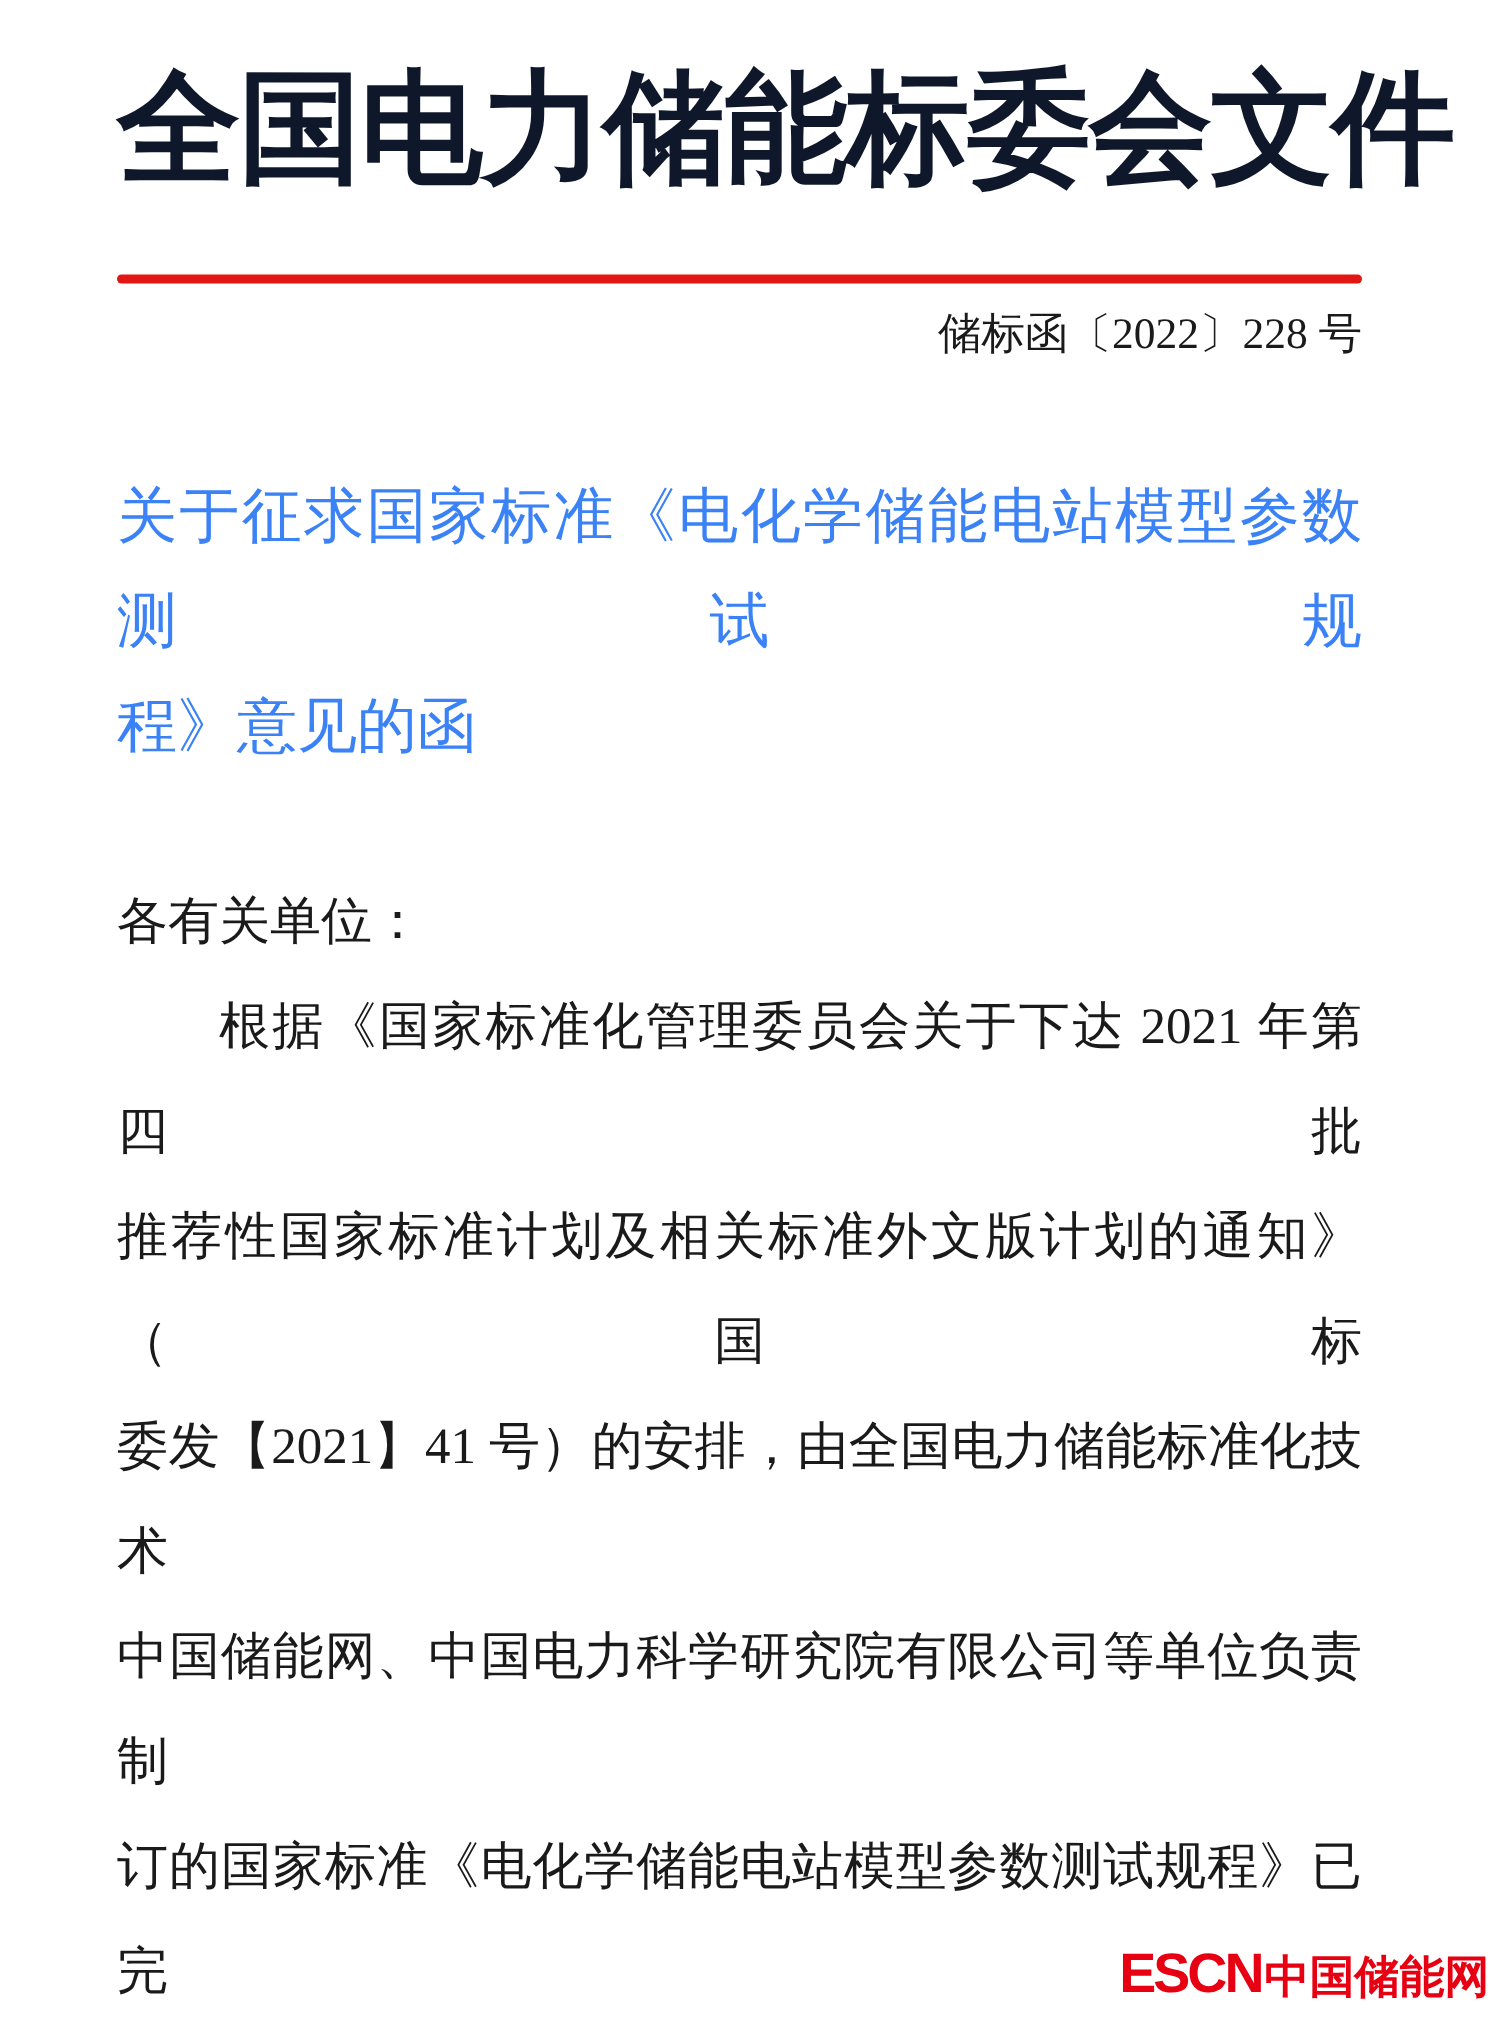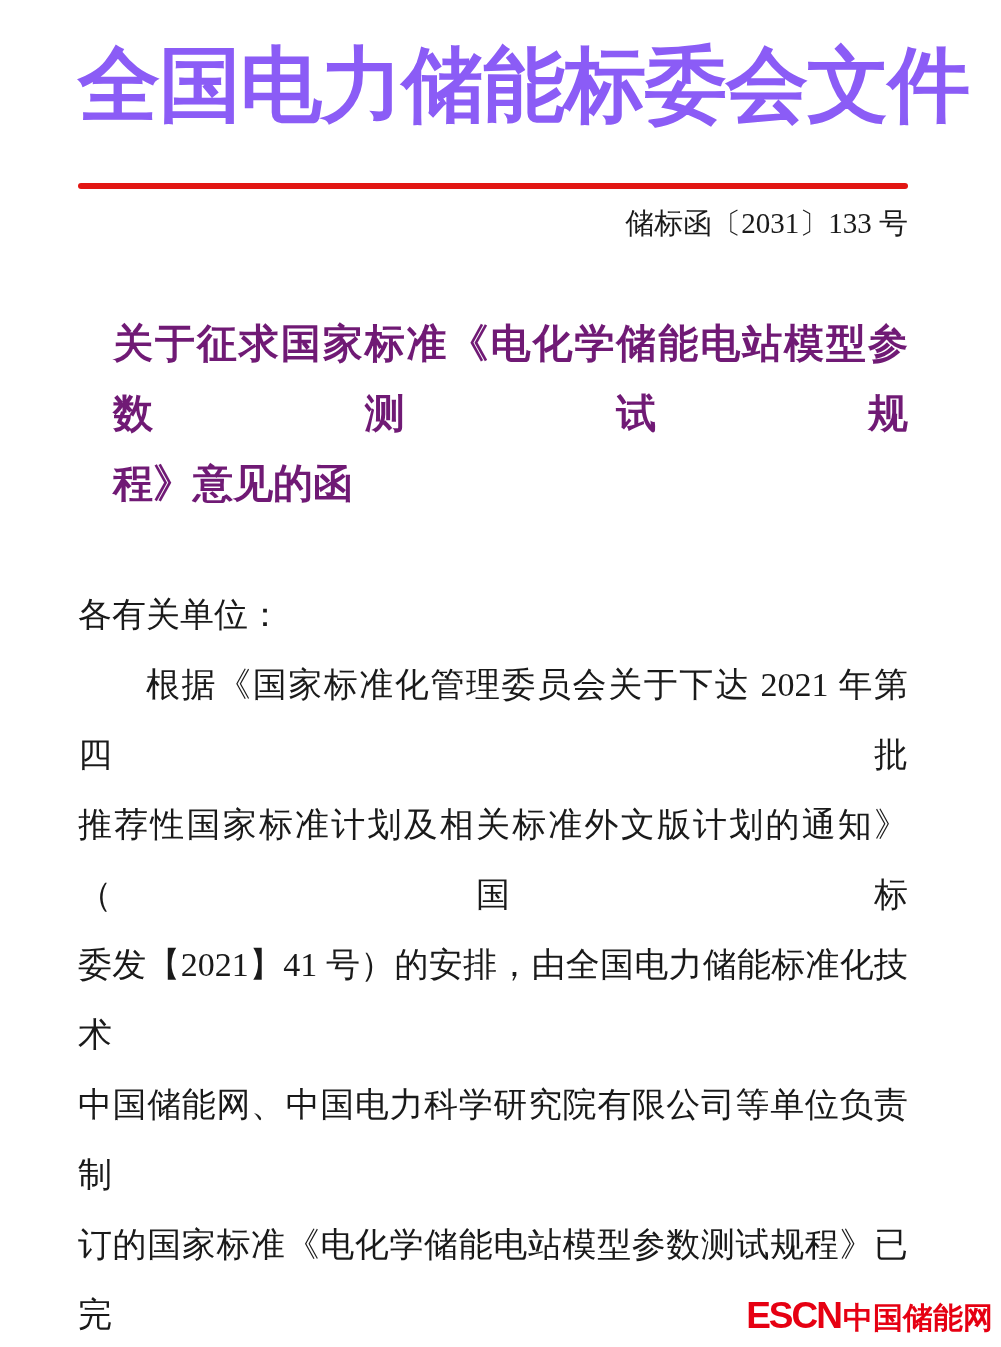--- a/index.html
+++ b/index.html
@@ -15,21 +15,21 @@
     background: #ffffff;
     box-sizing: border-box;
     padding: 38px 93px 0 78px;
     overflow: hidden;
     font-family: "Liberation Serif", serif;
     color: #1a1a1a;
   }
 
   
   .org-title {
-    color: #8b5cf6;
+    color: #0f172a;
     font-size: 82px;
     font-weight: bold;
     line-height: 1.18;
     text-align: center;
     white-space: nowrap;
     letter-spacing: -1px;
   }
   .red-divider {
     height: 6px;
     background: #e21613;
@@ -41,24 +41,23 @@
     font-size: 29px;
     line-height: 1.2;
     text-align: right;
     color: #1a1a1a;
   }
 
   
   .doc-title {
     margin-top: 68px;
     font-size: 40px;
-    font-weight: bold;
+    font-weight: normal;
     line-height: 70px;
-    color: #701a75;
-    margin-left: 35px;
+    color: #3b82f6;
   }
   .doc-title .t1 {
     text-align: justify;
     text-align-last: justify;
   }
   .doc-title .t2 {
   }
 
   
   .body-text {
@@ -106,21 +105,21 @@
 </style>
 </head>
 <body>
 
 <div class="page">
 
   <div class="org-title">全国电力储能标委会文件</div>
 
   <div class="red-divider"></div>
 
-  <div class="doc-number">储标函〔2031〕133 号</div>
+  <div class="doc-number">储标函〔2022〕228 号</div>
 
   <div class="doc-title">
     <div class="t1">关于征求国家标准《电化学储能电站模型参数测试规</div>
     <div class="t2">程》意见的函</div>
   </div>
 
   <div class="body-text">
     <div class="line left">各有关单位：</div>
 
     <div class="line indent">根据《国家标准化管理委员会关于下达 2021 年第四批</div>

